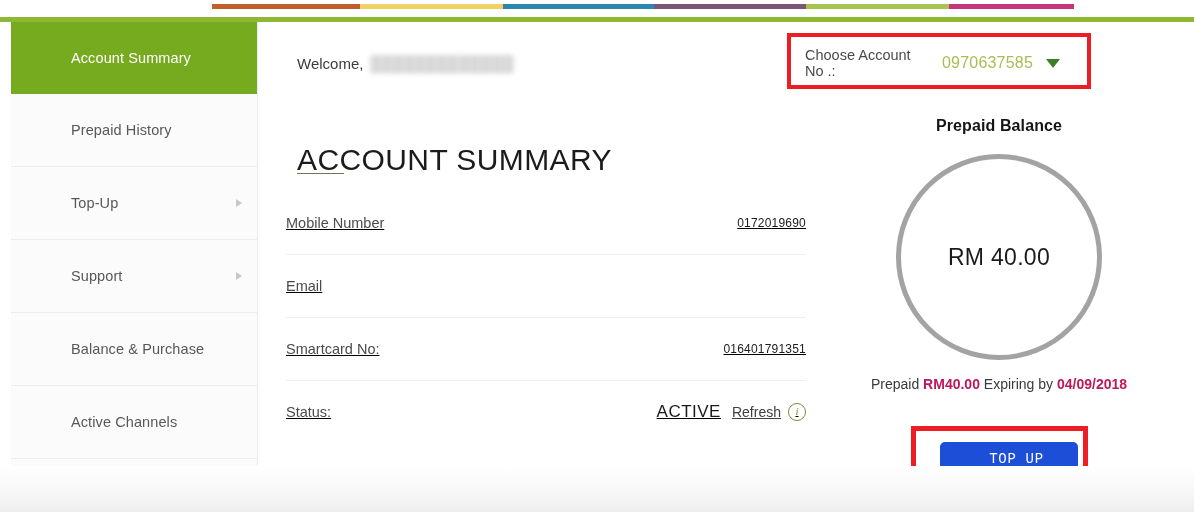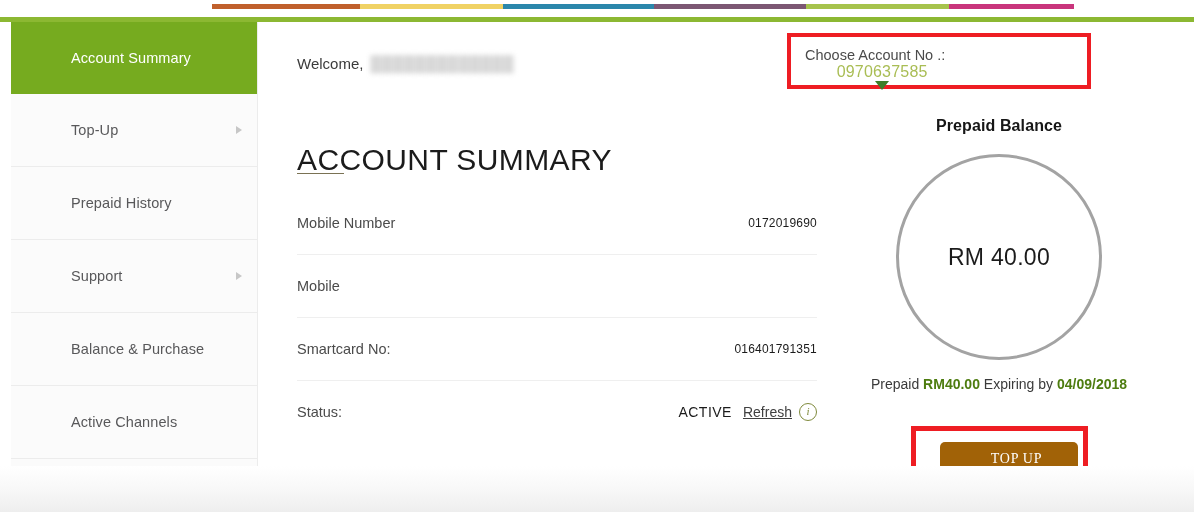--- a/index.html
+++ b/index.html
@@ -151,21 +151,20 @@
     box-sizing: border-box;
     background: #ffffff;
   }
   #account-chooser {
     position: absolute;
     left: 547px;
     top: 25px;
     display: flex;
     align-items: center;
     cursor: pointer;
-    flex-direction: column;
   }
   #account-label {
     font-size: 14.5px;
     color: #4a4a4a;
   }
   #account-value {
     margin-left: 14px;
     font-size: 16px;
     color: #a9bd54;
     font-weight: 500;
@@ -194,23 +193,24 @@
     left: 39px;
     top: 151px;
     width: 47px;
     height: 1px;
     background: #7a7254;
   }
 
   
   #detail-list {
     position: absolute;
-    left: 39px;
+    left: 28px;
     top: 170px;
     width: 520px;
+    text-decoration: underline;
   }
   .detail-row {
     position: relative;
     height: 62px;
     border-bottom: 1px solid #efefef;
     display: flex;
     align-items: center;
     justify-content: space-between;
   }
   .detail-row:last-child { border-bottom: none; gap: 25px; }
@@ -221,21 +221,21 @@
   .detail-val {
     font-size: 12px;
     color: #1b1b1b;
     letter-spacing: .2px;
   }
   .status-group {
     display: flex;
     align-items: center;
   }
   #status-value {
-    font-size: 14px;
+    font-size: 17px;
     color: #1b1b1b;
     letter-spacing: .5px;
   }
   #refresh-link {
     margin-left: 11px;
     font-size: 14px;
     color: #404040;
     text-decoration: underline;
     cursor: pointer;
   }
@@ -265,61 +265,61 @@
     font-size: 16px;
     color: #161616;
     font-weight: bold;
     letter-spacing: .1px;
   }
   #balance-ring {
     margin: 19px auto 0;
     width: 206px;
     height: 206px;
     border-radius: 50%;
-    border: 3px solid #a3a3a3;
+    border: 5px solid #a3a3a3;
     box-sizing: border-box;
     display: flex;
     align-items: center;
     justify-content: center;
   }
   #balance-amount {
     font-size: 23px;
     color: #1b1b1b;
     letter-spacing: .3px;
   }
   #balance-expiry {
     margin-top: 16px;
     font-size: 14px;
     color: #3a3a3a;
   }
-  #balance-expiry b { color: #4d7c0f; }
+  #balance-expiry b { color: #be185d; }
 
   
   #topup-highlight {
     position: absolute;
     left: 653px;
     top: 404px;
     width: 177px;
     height: 64px;
     border: 5px solid #ee1d23;
     box-sizing: border-box;
     background: #ffffff;
   }
   #topup-button {
     position: absolute;
     left: 682px;
     top: 420px;
     width: 138px;
     height: 34px;
-    background: #a16207;
+    background: #1d4ed8;
     border: none;
     border-radius: 5px;
     color: #ffffff;
     font-size: 14px;
-    font-family: Liberation Serif, serif;
+    font-family: Liberation Mono, monospace;
     letter-spacing: .7px;
     cursor: pointer;
     padding-left: 21px;
   }
 </style>
 </head>
 <body>
 
 <div id="topbar-wrap">
   <div id="color-strip">
@@ -333,25 +333,25 @@
 </div>
 <div id="green-rule"></div>
 
 <div id="page">
 
   <nav id="sidebar">
       <div class="nav-item active first">
         <span class="nav-label">Account Summary</span>
       </div>
       <div class="nav-item">
+        <span class="nav-label">Prepaid History</span>
+      </div>
+      <div class="nav-item">
         <span class="nav-label">Top-Up</span>
         <span class="nav-caret"></span>
-      </div>
-      <div class="nav-item">
-        <span class="nav-label">Prepaid History</span>
       </div>
       <div class="nav-item">
         <span class="nav-label">Support</span>
         <span class="nav-caret"></span>
       </div>
       <div class="nav-item">
         <span class="nav-label">Balance &amp; Purchase</span>
       </div>
       <div class="nav-item">
         <span class="nav-label">Active Channels</span>
@@ -378,21 +378,21 @@
 
     <h1 id="summary-title">ACCOUNT SUMMARY</h1>
     <div id="summary-underline"></div>
 
     <div id="detail-list">
         <div class="detail-row">
           <span class="detail-key">Mobile Number</span>
           <span class="detail-val">0172019690</span>
         </div>
         <div class="detail-row">
-          <span class="detail-key">Mobile</span>
+          <span class="detail-key">Email</span>
           <span class="detail-val"></span>
         </div>
         <div class="detail-row">
           <span class="detail-key">Smartcard No:</span>
           <span class="detail-val">016401791351</span>
         </div>
         <div class="detail-row">
           <span class="detail-key">Status:</span>
           <span class="status-group">
             <span id="status-value">ACTIVE</span>

